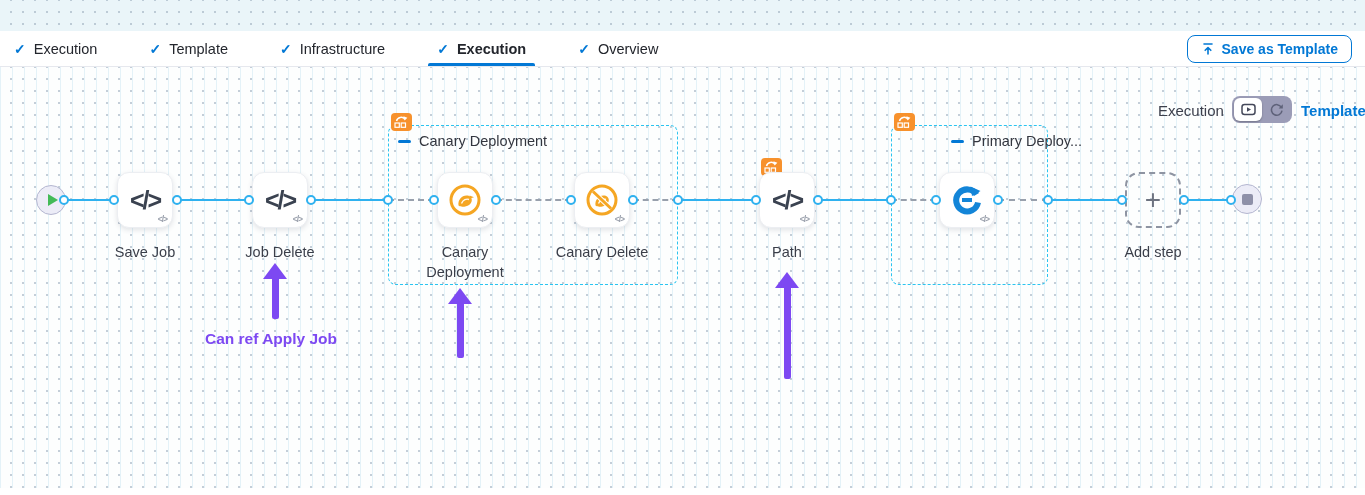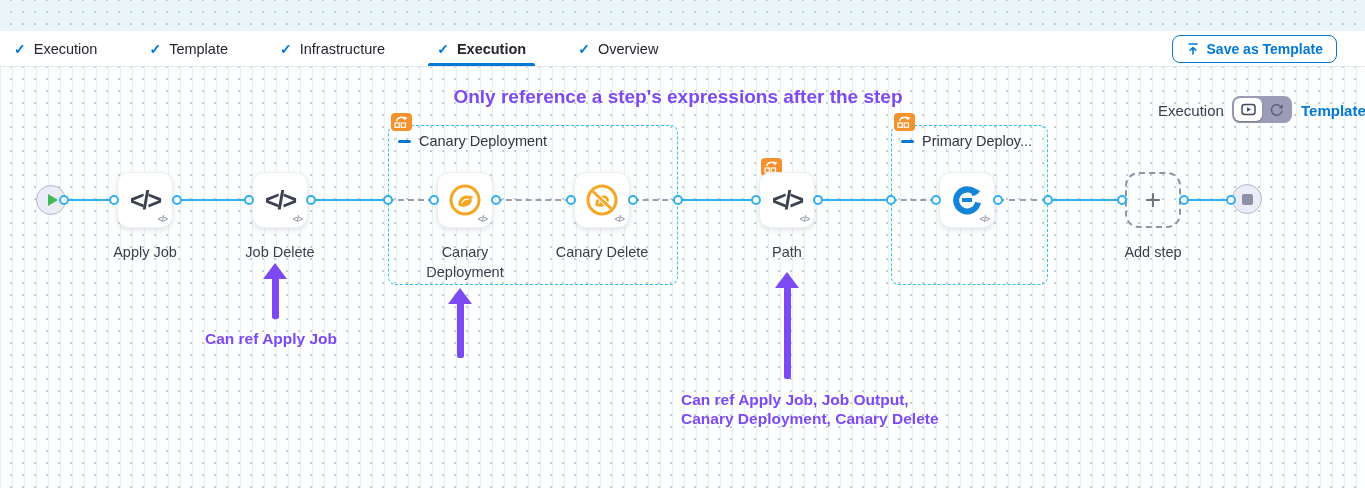--- a/index.html
+++ b/index.html
@@ -18,21 +18,21 @@
   }
   .topstrip{position:absolute;left:0;top:0;width:1365px;height:31px;background-color:#eaf5f9;
     background-image:radial-gradient(circle, #bccbd6 0.9px, transparent 1.4px);
     background-size:12px 12px;background-position:5px 6px;}
   .tabbar{position:absolute;left:0;top:31px;width:1365px;height:36px;background:#fff;
     border-bottom:1px solid #e6e8ee;display:flex;align-items:center;padding-left:14px;gap:52px;box-sizing:border-box;}
   .tab{display:flex;align-items:center;gap:8px;font-size:14.5px;color:#23262d;height:100%;position:relative;cursor:pointer;}
   .tab .chk{color:var(--accent,#0278d5);font-weight:700;font-size:14px;}
   .tab.active{font-weight:700;}
   .tab.active .tab-underline{position:absolute;left:-9px;right:-9px;bottom:0;height:3px;background:var(--accent,#0278d5);border-radius:2px 2px 0 0;}
-  .save-btn{margin-left:auto;margin-right:28px;display:flex;align-items:center;gap:7px;
+  .save-btn{margin-left:auto;margin-right:13px;display:flex;align-items:center;gap:7px;
     border:1.5px solid var(--accent,#0278d5);color:var(--accent,#0278d5);background:#fff;
     border-radius:8px;height:28px;padding:0 13px;font-size:14px;font-weight:700;cursor:pointer;}
   .canvas{position:absolute;left:0;top:67px;width:1365px;height:421px;}
   .bottomstrip{position:absolute;left:0;top:488px;width:1365px;height:7px;background:#fff;}
 
   .heading{position:absolute;left:443px;top:19px;width:470px;text-align:center;
     font-size:19px;font-weight:700;color:var(--purple,#7d49f2);}
 
   .mode-label{position:absolute;left:1158px;top:35px;font-size:15px;color:#3c3f4c;}
   .toggle{position:absolute;left:1232px;top:29px;width:60px;height:27px;background:#9b9cb7;border-radius:8px;
@@ -102,21 +102,20 @@
   <button class="save-btn">
     <svg width="14" height="14" viewBox="0 0 14 14">
       <path d="M3 2h8M7 12V5.5M4.2 8.3 7 5.5l2.8 2.8" stroke="#0278d5" stroke-width="1.6" fill="none" stroke-linecap="round" stroke-linejoin="round"></path>
     </svg>
     <span>Save as Template</span>
   </button>
 </div>
 
 <div class="canvas dotgrid">
 
-  <div class="heading">Only reference a step's expressions after the step</div>
 
   <div class="mode-label">Execution</div>
   <div class="toggle">
     <div class="seg on">
       <svg width="15" height="13" viewBox="0 0 15 13">
         <rect x="1" y="1.5" width="13" height="10" rx="2.5" fill="none" stroke="#44485a" stroke-width="1.5"></rect>
         <path d="M6 4.3l4 2.2-4 2.2z" fill="#44485a"></path>
       </svg>
     </div>
     <div class="seg">
@@ -170,21 +169,21 @@
         <path d="M12.4 3.2l4 1.6-2.8 2.8z" fill="#fff"></path>
         <rect x="4" y="10" width="4.3" height="4.3" fill="none" stroke="#fff" stroke-width="1.2"></rect>
         <rect x="10.2" y="10" width="4.3" height="4.3" fill="none" stroke="#fff" stroke-width="1.2"></rect>
       </svg>
   </div>
 
   <div class="group-label" style="left:398px;">
     <span class="gminus"></span>
     <span>Canary Deployment</span>
   </div>
-  <div class="group-label" style="left:901px;">
+  <div class="group-label" style="left:951px;">
     <span class="gminus"></span>
     <span>Primary Deploy...</span>
   </div>
 
   <div class="endpoint" style="left:36px;top:118px;">
     <span class="play-tri"></span>
   </div>
   <div class="endpoint" style="left:1232px;top:117px;">
     <span class="stop-sq"></span>
   </div>
@@ -246,41 +245,37 @@
   <div class="ring" style="left:751px;"></div>
   <div class="ring" style="left:813px;"></div>
   <div class="ring" style="left:886px;"></div>
   <div class="ring" style="left:931px;"></div>
   <div class="ring" style="left:993px;"></div>
   <div class="ring" style="left:1043px;"></div>
   <div class="ring" style="left:1117px;"></div>
   <div class="ring" style="left:1179px;"></div>
   <div class="ring" style="left:1226px;"></div>
 
-  <div class="nlabel" style="left:85px;">Apply Job</div>
+  <div class="nlabel" style="left:85px;">Save Job</div>
   <div class="nlabel" style="left:220px;">Job Delete</div>
   <div class="nlabel" style="left:405px;">Canary Deployment</div>
   <div class="nlabel" style="left:542px;">Canary Delete</div>
   <div class="nlabel" style="left:727px;">Path</div>
   <div class="nlabel" style="left:1093px;">Add step</div>
 
   <div class="uparrow" style="left:263px;top:196px;">
     <div class="head"></div>
     <div class="shaft" style="height:40px;"></div>
   </div>
   <div class="uparrow" style="left:448px;top:221px;">
     <div class="head"></div>
     <div class="shaft" style="height:54px;"></div>
   </div>
   <div class="uparrow" style="left:775px;top:205px;">
     <div class="head"></div>
     <div class="shaft" style="height:91px;"></div>
   </div>
 
   <div class="note" style="left:205px;top:262px;">Can ref Apply Job</div>
-  <div class="note" style="left:681px;top:323px;">
-    <div>Can ref Apply Job, Job Output,</div>
-    <div>Canary Deployment, Canary Delete</div>
-  </div>
 
 </div>
 
 <div class="bottomstrip"></div>
 
 </body></html>

